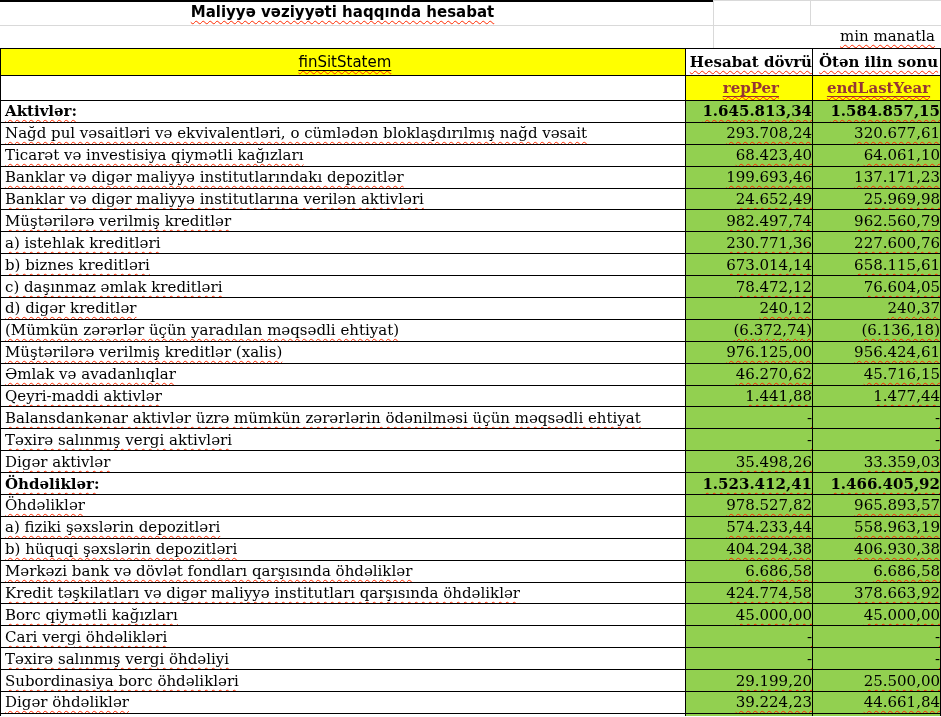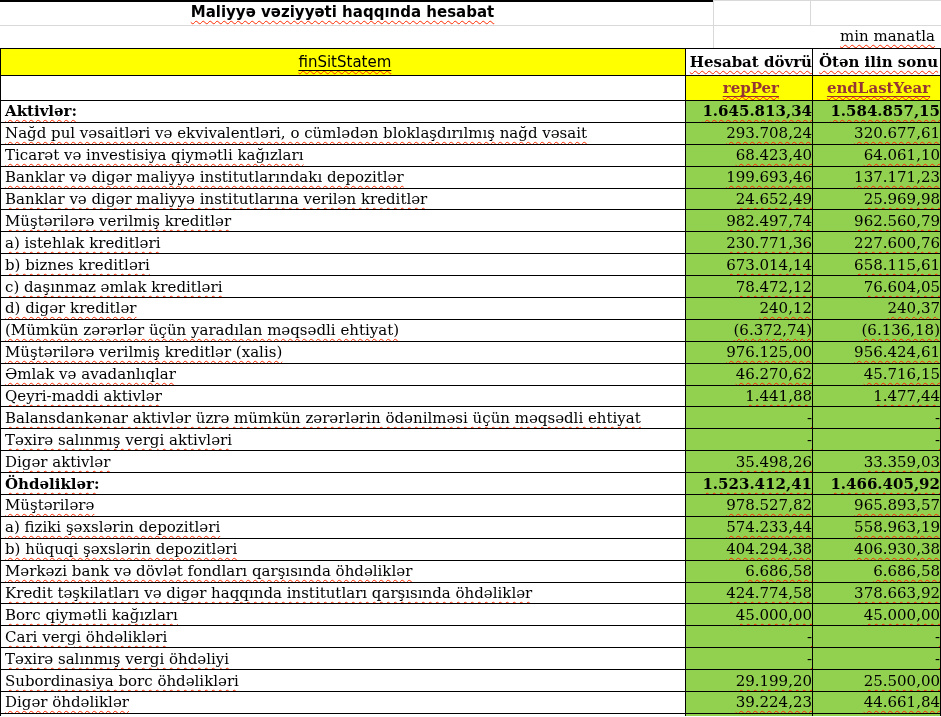--- a/index.html
+++ b/index.html
@@ -119,21 +119,21 @@
           <td class="label"><span class="sq">Ticarət və investisiya qiymətli kağızları</span></td>
           <td class="val"><span class="sq">68.423,40</span></td>
           <td class="val"><span class="sq">64.061,10</span></td>
         </tr>
         <tr class="data">
           <td class="label"><span class="sq">Banklar və digər maliyyə institutlarındakı depozitlər</span></td>
           <td class="val"><span class="sq">199.693,46</span></td>
           <td class="val"><span class="sq">137.171,23</span></td>
         </tr>
         <tr class="data">
-          <td class="label"><span class="sq">Banklar və digər maliyyə institutlarına verilən kreditlər</span></td>
+          <td class="label"><span class="sq">Banklar və digər maliyyə institutlarına verilən aktivləri</span></td>
           <td class="val"><span class="sq">24.652,49</span></td>
           <td class="val"><span class="sq">25.969,98</span></td>
         </tr>
         <tr class="data">
           <td class="label"><span class="sq">Müştərilərə verilmiş kreditlər</span></td>
           <td class="val"><span class="sq">982.497,74</span></td>
           <td class="val"><span class="sq">962.560,79</span></td>
         </tr>
         <tr class="data">
           <td class="label"><span class="sq">a) istehlak kreditləri</span></td>
@@ -189,41 +189,41 @@
           <td class="label"><span class="sq">Digər aktivlər</span></td>
           <td class="val"><span class="sq">35.498,26</span></td>
           <td class="val"><span class="sq">33.359,03</span></td>
         </tr>
         <tr class="data bold">
           <td class="label"><span class="sq">Öhdəliklər:</span></td>
           <td class="val"><span class="sq">1.523.412,41</span></td>
           <td class="val"><span class="sq">1.466.405,92</span></td>
         </tr>
         <tr class="data">
-          <td class="label"><span class="sq">Müştərilərə</span></td>
+          <td class="label"><span class="sq">Öhdəliklər</span></td>
           <td class="val"><span class="sq">978.527,82</span></td>
           <td class="val"><span class="sq">965.893,57</span></td>
         </tr>
         <tr class="data">
           <td class="label"><span class="sq">a) fiziki şəxslərin depozitləri</span></td>
           <td class="val"><span class="sq">574.233,44</span></td>
           <td class="val"><span class="sq">558.963,19</span></td>
         </tr>
         <tr class="data">
           <td class="label"><span class="sq">b) hüquqi şəxslərin depozitləri</span></td>
           <td class="val"><span class="sq">404.294,38</span></td>
           <td class="val"><span class="sq">406.930,38</span></td>
         </tr>
         <tr class="data">
           <td class="label"><span class="sq">Mərkəzi bank və dövlət fondları qarşısında öhdəliklər</span></td>
           <td class="val"><span class="sq">6.686,58</span></td>
           <td class="val"><span class="sq">6.686,58</span></td>
         </tr>
         <tr class="data">
-          <td class="label"><span class="sq">Kredit təşkilatları və digər haqqında institutları qarşısında öhdəliklər</span></td>
+          <td class="label"><span class="sq">Kredit təşkilatları və digər maliyyə institutları qarşısında öhdəliklər</span></td>
           <td class="val"><span class="sq">424.774,58</span></td>
           <td class="val"><span class="sq">378.663,92</span></td>
         </tr>
         <tr class="data">
           <td class="label"><span class="sq">Borc qiymətli kağızları</span></td>
           <td class="val"><span class="sq">45.000,00</span></td>
           <td class="val"><span class="sq">45.000,00</span></td>
         </tr>
         <tr class="data">
           <td class="label"><span class="sq">Cari vergi öhdəlikləri</span></td>

